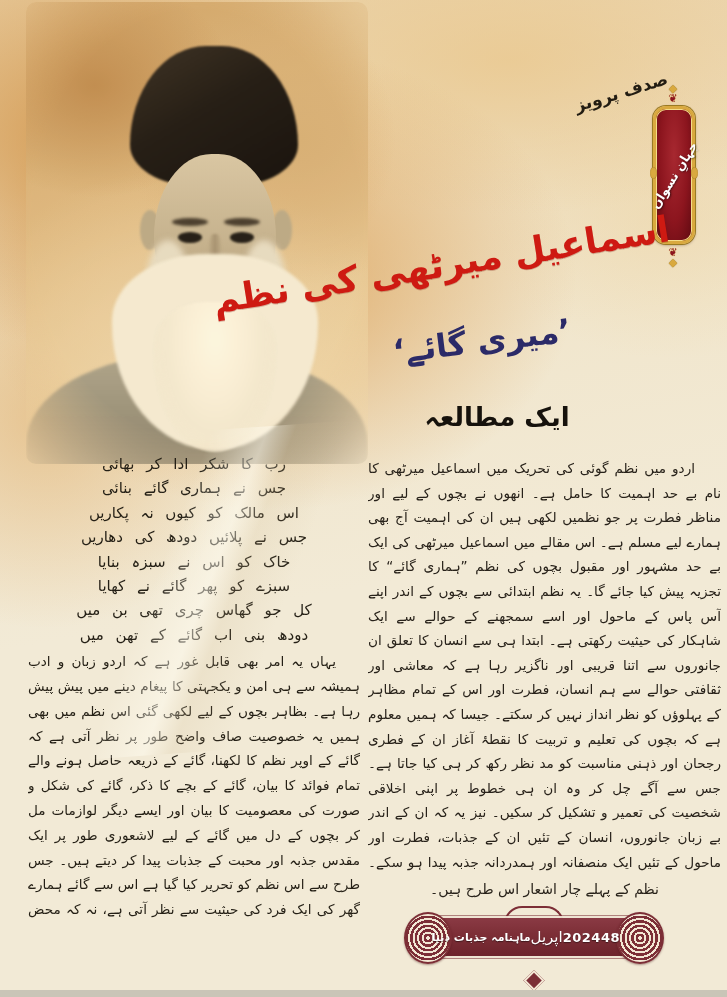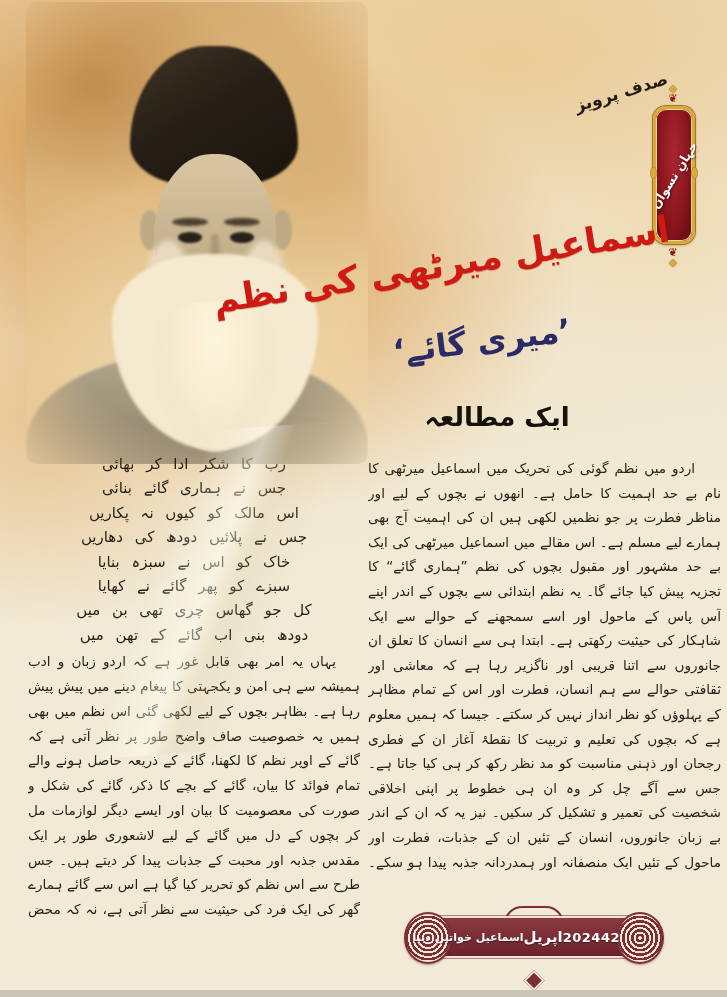--- a/index.html
+++ b/index.html
@@ -120,21 +120,21 @@
     border:2px solid #7c2e36;box-shadow:0 1px 2px rgba(70,20,20,.4);}
   .fb-scroll-left{left:0;} .fb-scroll-right{right:0;}
   .fb-diamond{position:absolute;left:50%;bottom:2px;transform:translateX(-50%) rotate(45deg);width:15px;height:15px;
     background:#7c2e36;box-shadow:inset 0 0 0 2px #f3e7d4, inset 0 0 0 4px #7c2e36;}
   .fb-content{
     position:absolute;left:30px;right:30px;top:20px;height:38px;direction:rtl;
     display:flex;align-items:center;justify-content:space-between;padding:0 14px;box-sizing:border-box;
     color:#fff;
   }
   .fb-page,.fb-year{font-size:13px;font-weight:bold;letter-spacing:.5px;text-shadow:0 1px 1px rgba(0,0,0,.45);}
-  .fb-month{font-size:15px;font-weight:bold;text-shadow:0 1px 1px rgba(0,0,0,.45);}
+  .fb-month{font-size:15px;font-weight:normal;text-shadow:0 1px 1px rgba(0,0,0,.45);}
   .fb-mag{font-size:11px;font-weight:bold;text-shadow:0 1px 1px rgba(0,0,0,.45);white-space:nowrap;}
 </style>
 </head>
 <body>
 
 <div class="page">
   <div class="bg-wash"></div>
 
   <div class="photo">
     <div class="cap"></div>
@@ -171,20 +171,21 @@
         <span class="gold">◆</span>
     </div>
   </div>
 
   <div class="main-title">اسماعیل میرٹھی کی نظم</div>
   <div class="sub-title">’میری گائے‘</div>
   <div class="study-heading">ایک مطالعہ</div>
 
   <div class="col-right">
     <p class="right-para">اردو میں نظم گوئی کی تحریک میں اسماعیل میرٹھی کا نام بے حد اہمیت کا حامل ہے۔ انھوں نے بچوں کے لیے اور مناظر فطرت پر جو نظمیں لکھی ہیں ان کی اہمیت آج بھی ہمارے لیے مسلم ہے۔ اس مقالے میں اسماعیل میرٹھی کی ایک بے حد مشہور اور مقبول بچوں کی نظم ”ہماری گائے“ کا تجزیہ پیش کیا جائے گا۔ یہ نظم ابتدائی سے بچوں کے اندر اپنے آس پاس کے ماحول اور اسے سمجھنے کے حوالے سے ایک شاہکار کی حیثیت رکھتی ہے۔ ابتدا ہی سے انسان کا تعلق ان جانوروں سے اتنا قریبی اور ناگزیر رہا ہے کہ معاشی اور ثقافتی حوالے سے ہم انسان، فطرت اور اس کے تمام مظاہر کے پہلوؤں کو نظر انداز نہیں کر سکتے۔ جیسا کہ ہمیں معلوم ہے کہ بچوں کی تعلیم و تربیت کا نقطۂ آغاز ان کے فطری رجحان اور ذہنی مناسبت کو مد نظر رکھ کر ہی کیا جاتا ہے۔ جس سے آگے چل کر وہ ان ہی خطوط پر اپنی اخلاقی شخصیت کی تعمیر و تشکیل کر سکیں۔ نیز یہ کہ ان کے اندر بے زبان جانوروں، انسان کے تئیں ان کے جذبات، فطرت اور ماحول کے تئیں ایک منصفانہ اور ہمدردانہ جذبہ پیدا ہو سکے۔ اسماعیل میرٹھی کی یہ نظم بے حد خوبصورتی کے ساتھ اس نصب العین کو پورا کرتی نظر آتی ہے۔ اور بچوں کے معصوم جذبات کو بڑی ہی معصومیت کے ساتھ ہم آہنگ کرنے کی کوشش میں پوری طرح کامیاب بھی ہے</p>
+    <div class="right-closing">نظم کے پہلے چار اشعار اس طرح ہیں۔</div>
   </div>
 
   <div class="col-left">
     <div class="poem">
       <div>رب کا شکر ادا کر بھائی</div>
       <div>جس نے ہماری گائے بنائی</div>
       <div>اس مالک کو کیوں نہ پکاریں</div>
       <div>جس نے پلائیں دودھ کی دھاریں</div>
       <div>خاک کو اس نے سبزہ بنایا</div>
       <div>سبزے کو پھر گائے نے کھایا</div>
@@ -193,23 +194,23 @@
     </div>
     <p class="left-para">یہاں یہ امر بھی قابل غور ہے کہ اردو زبان و ادب ہمیشہ سے ہی امن و یکجہتی کا پیغام دینے میں پیش پیش رہا ہے۔ بظاہر بچوں کے لیے لکھی گئی اس نظم میں بھی ہمیں یہ خصوصیت صاف واضح طور پر نظر آتی ہے کہ گائے کے اوپر نظم کا لکھنا، گائے کے ذریعہ حاصل ہونے والے تمام فوائد کا بیان، گائے کے بچے کا ذکر، گائے کی شکل و صورت کی معصومیت کا بیان اور ایسے دیگر لوازمات مل کر بچوں کے دل میں گائے کے لیے لاشعوری طور پر ایک مقدس جذبہ اور محبت کے جذبات پیدا کر دیتے ہیں۔ جس طرح سے اس نظم کو تحریر کیا گیا ہے اس سے گائے ہمارے گھر کی ایک فرد کی حیثیت سے نظر آتی ہے، نہ کہ محض کوئی کام چلانے والی بے جان شئے۔ اس طرح یہ نظم بچپن ہی سے بچوں کے دل میں مذہبی رواداری</p>
   </div>
 
   <div class="footer-banner">
     <div class="fb-crest"></div>
     <div class="fb-bar"></div>
     <div class="fb-scroll fb-scroll-left"></div>
     <div class="fb-scroll fb-scroll-right"></div>
     <div class="fb-content">
-      <span class="fb-page">42</span>
+      <span class="fb-page">48</span>
       <span class="fb-year">2024</span>
       <span class="fb-month">اپریل</span>
-      <span class="fb-mag">اسماعیل خواتین دنیا</span>
+      <span class="fb-mag">ماہنامہ جذبات دنیا</span>
     </div>
     <div class="fb-diamond"></div>
   </div>
 
   <div class="crease"></div>
   <div class="bottom-edge"></div>
 </div>
 
 </body></html>

